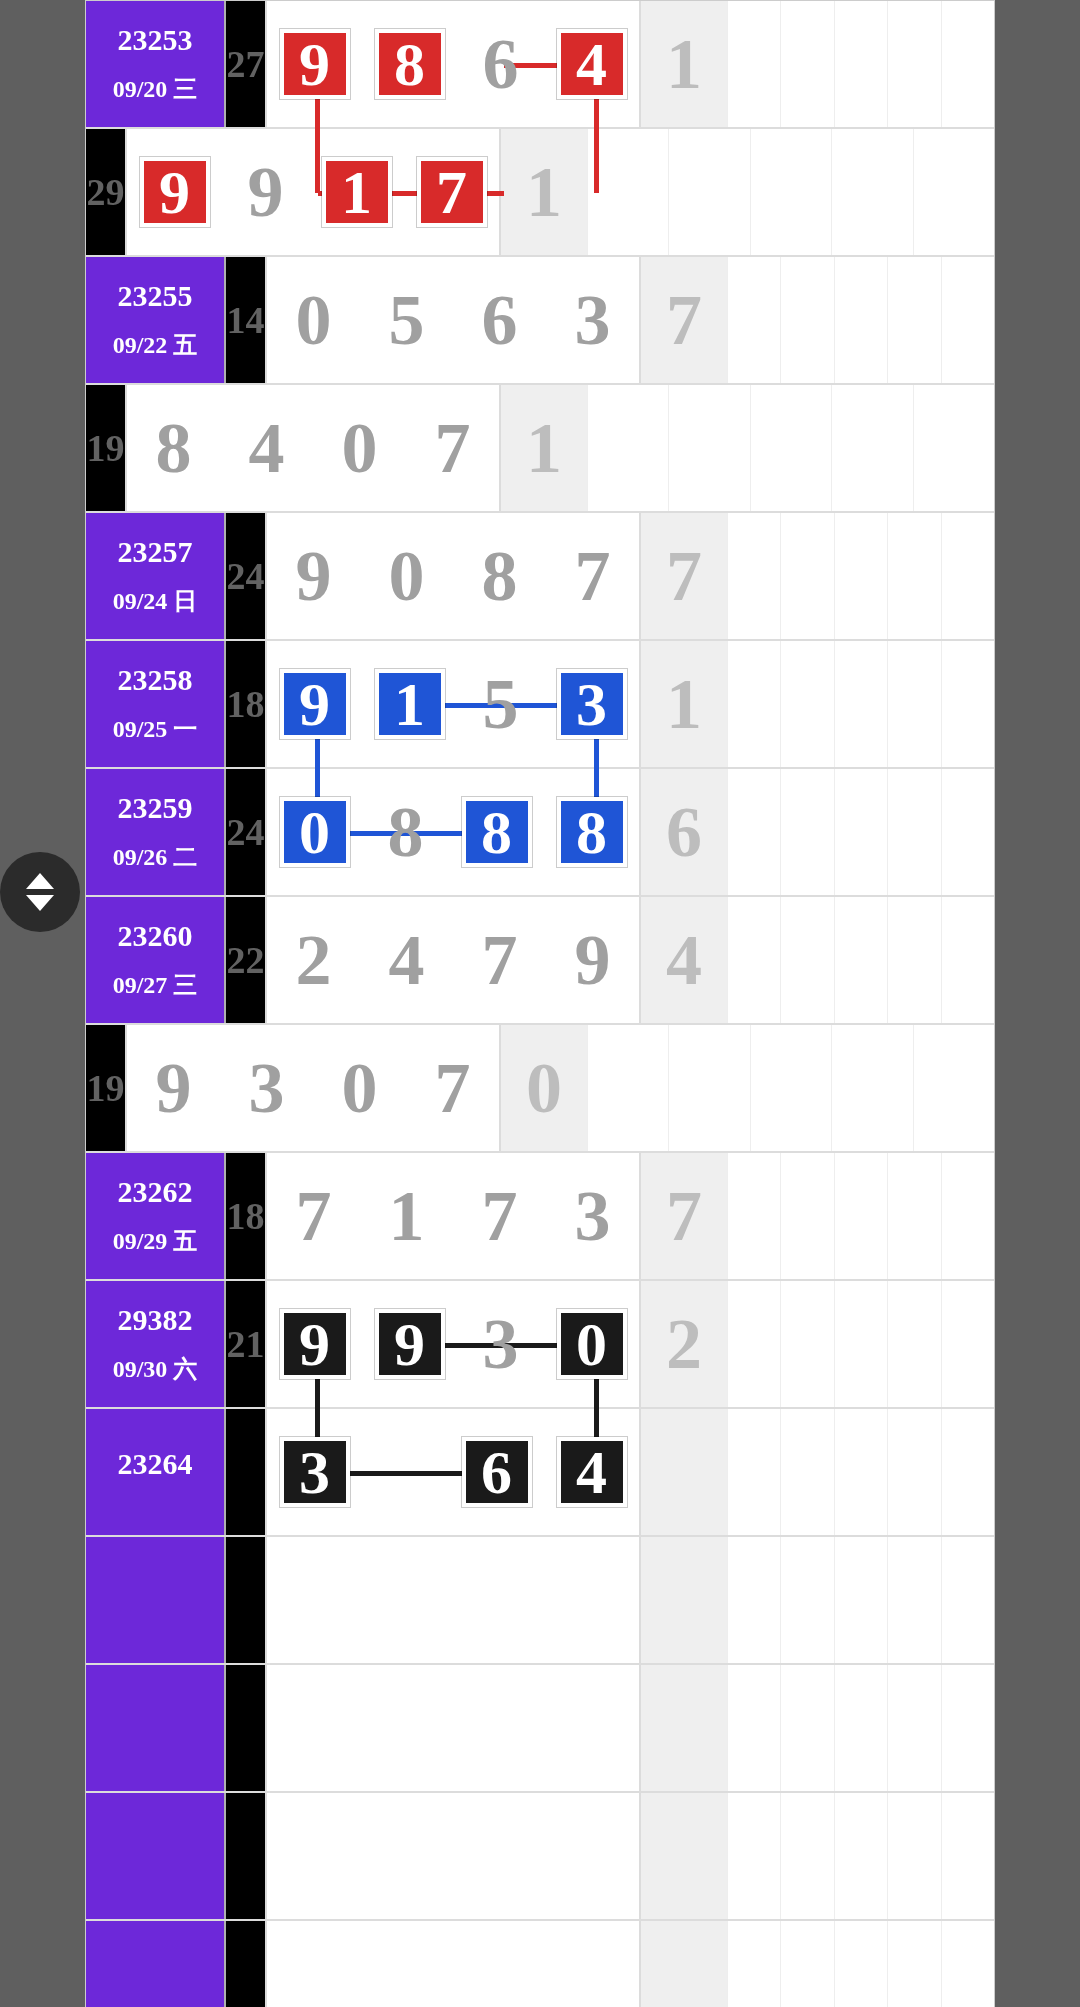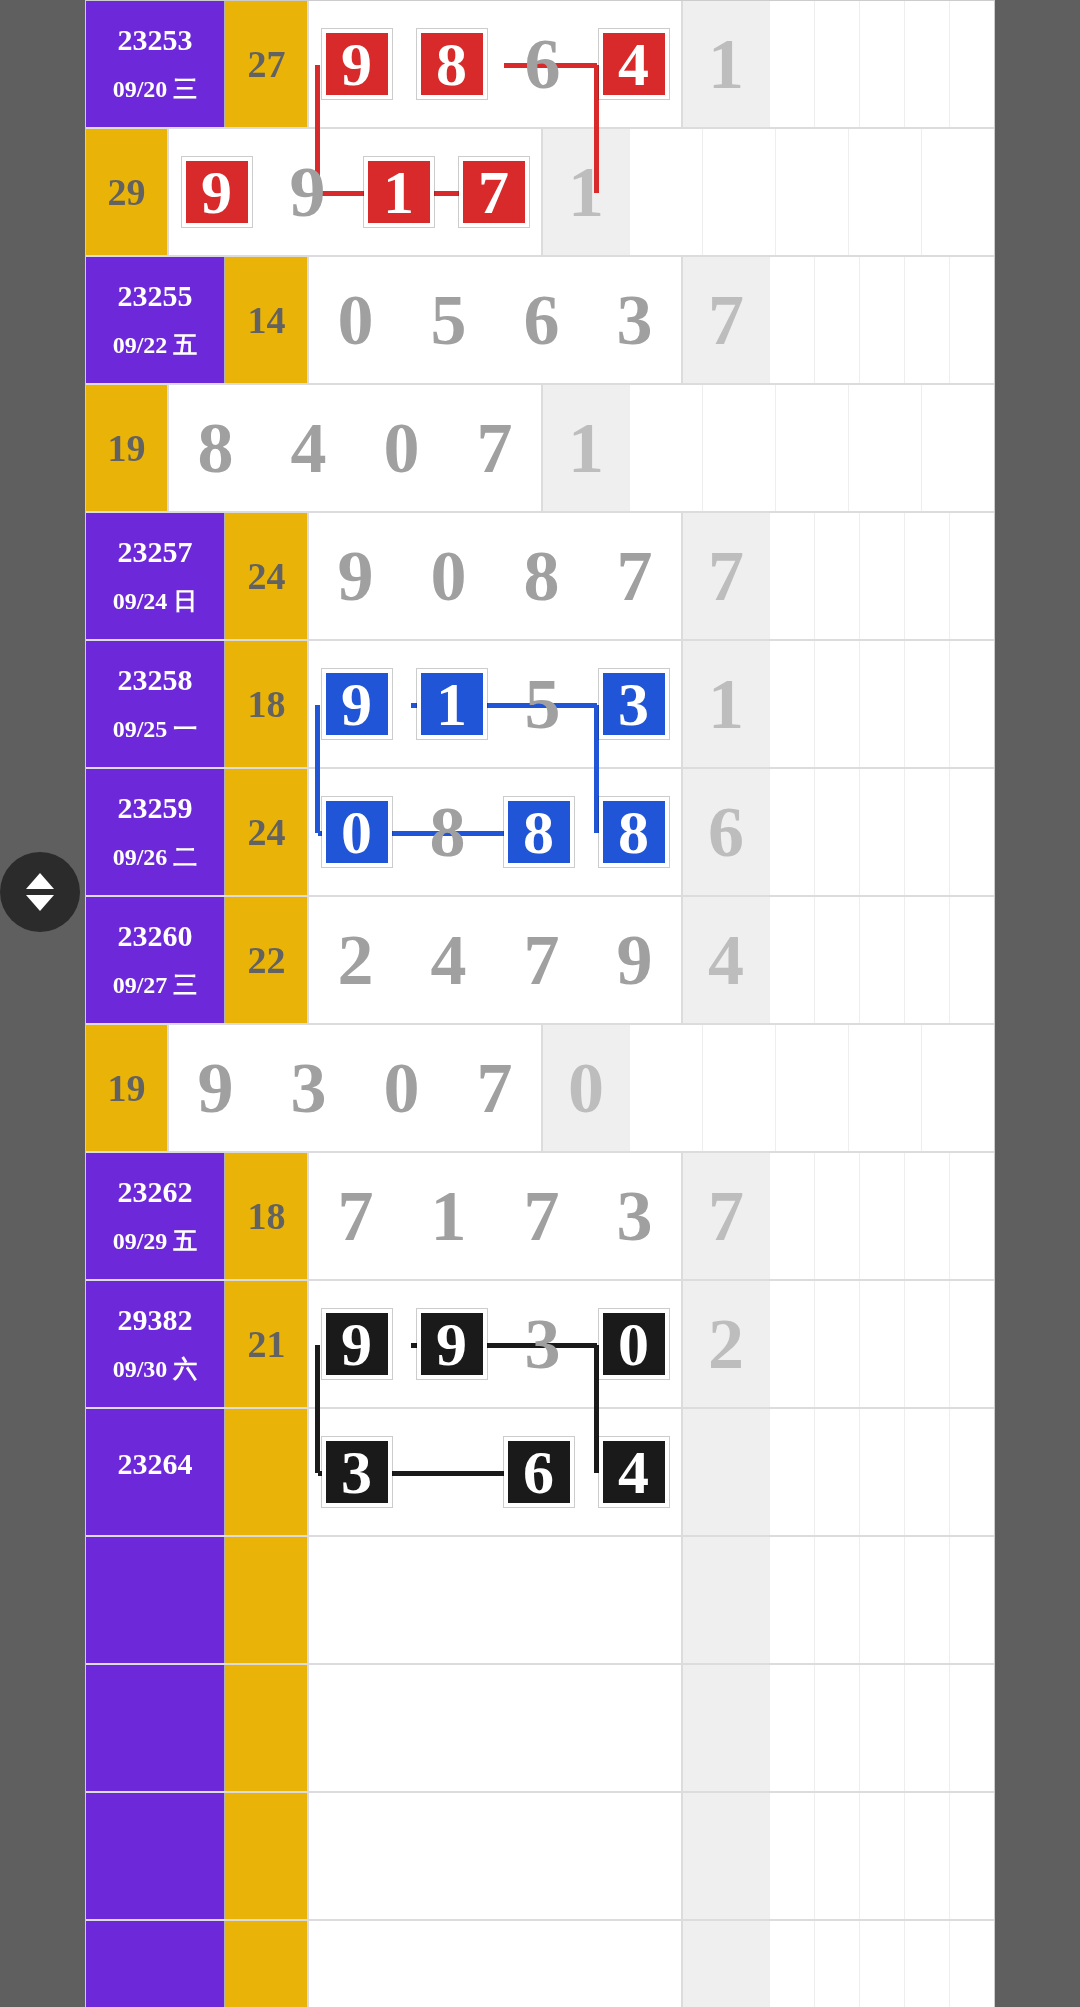--- a/index.html
+++ b/index.html
@@ -38,22 +38,22 @@
     display: flex;
     flex-direction: column;
     align-items: center;
     justify-content: center;
     border-right: 2px solid #b0b0b0;
     text-align: center;
   }
   .col-id .issue { font-size: 30px; font-weight: bold; }
   .col-id .date  { font-size: 24px; margin-top: 16px; font-weight: bold; }
   .col-sum {
-    width: 83px;
-    background: #eab308;
+    width: 41px;
+    background: #000000;
     color: #626262;
     font-size: 38px;
     font-weight: bold;
     display: flex;
     align-items: center;
     justify-content: center;
     border-right: 2px solid #dcdcdc;
   }
   .col-digits {
     width: 372px;

